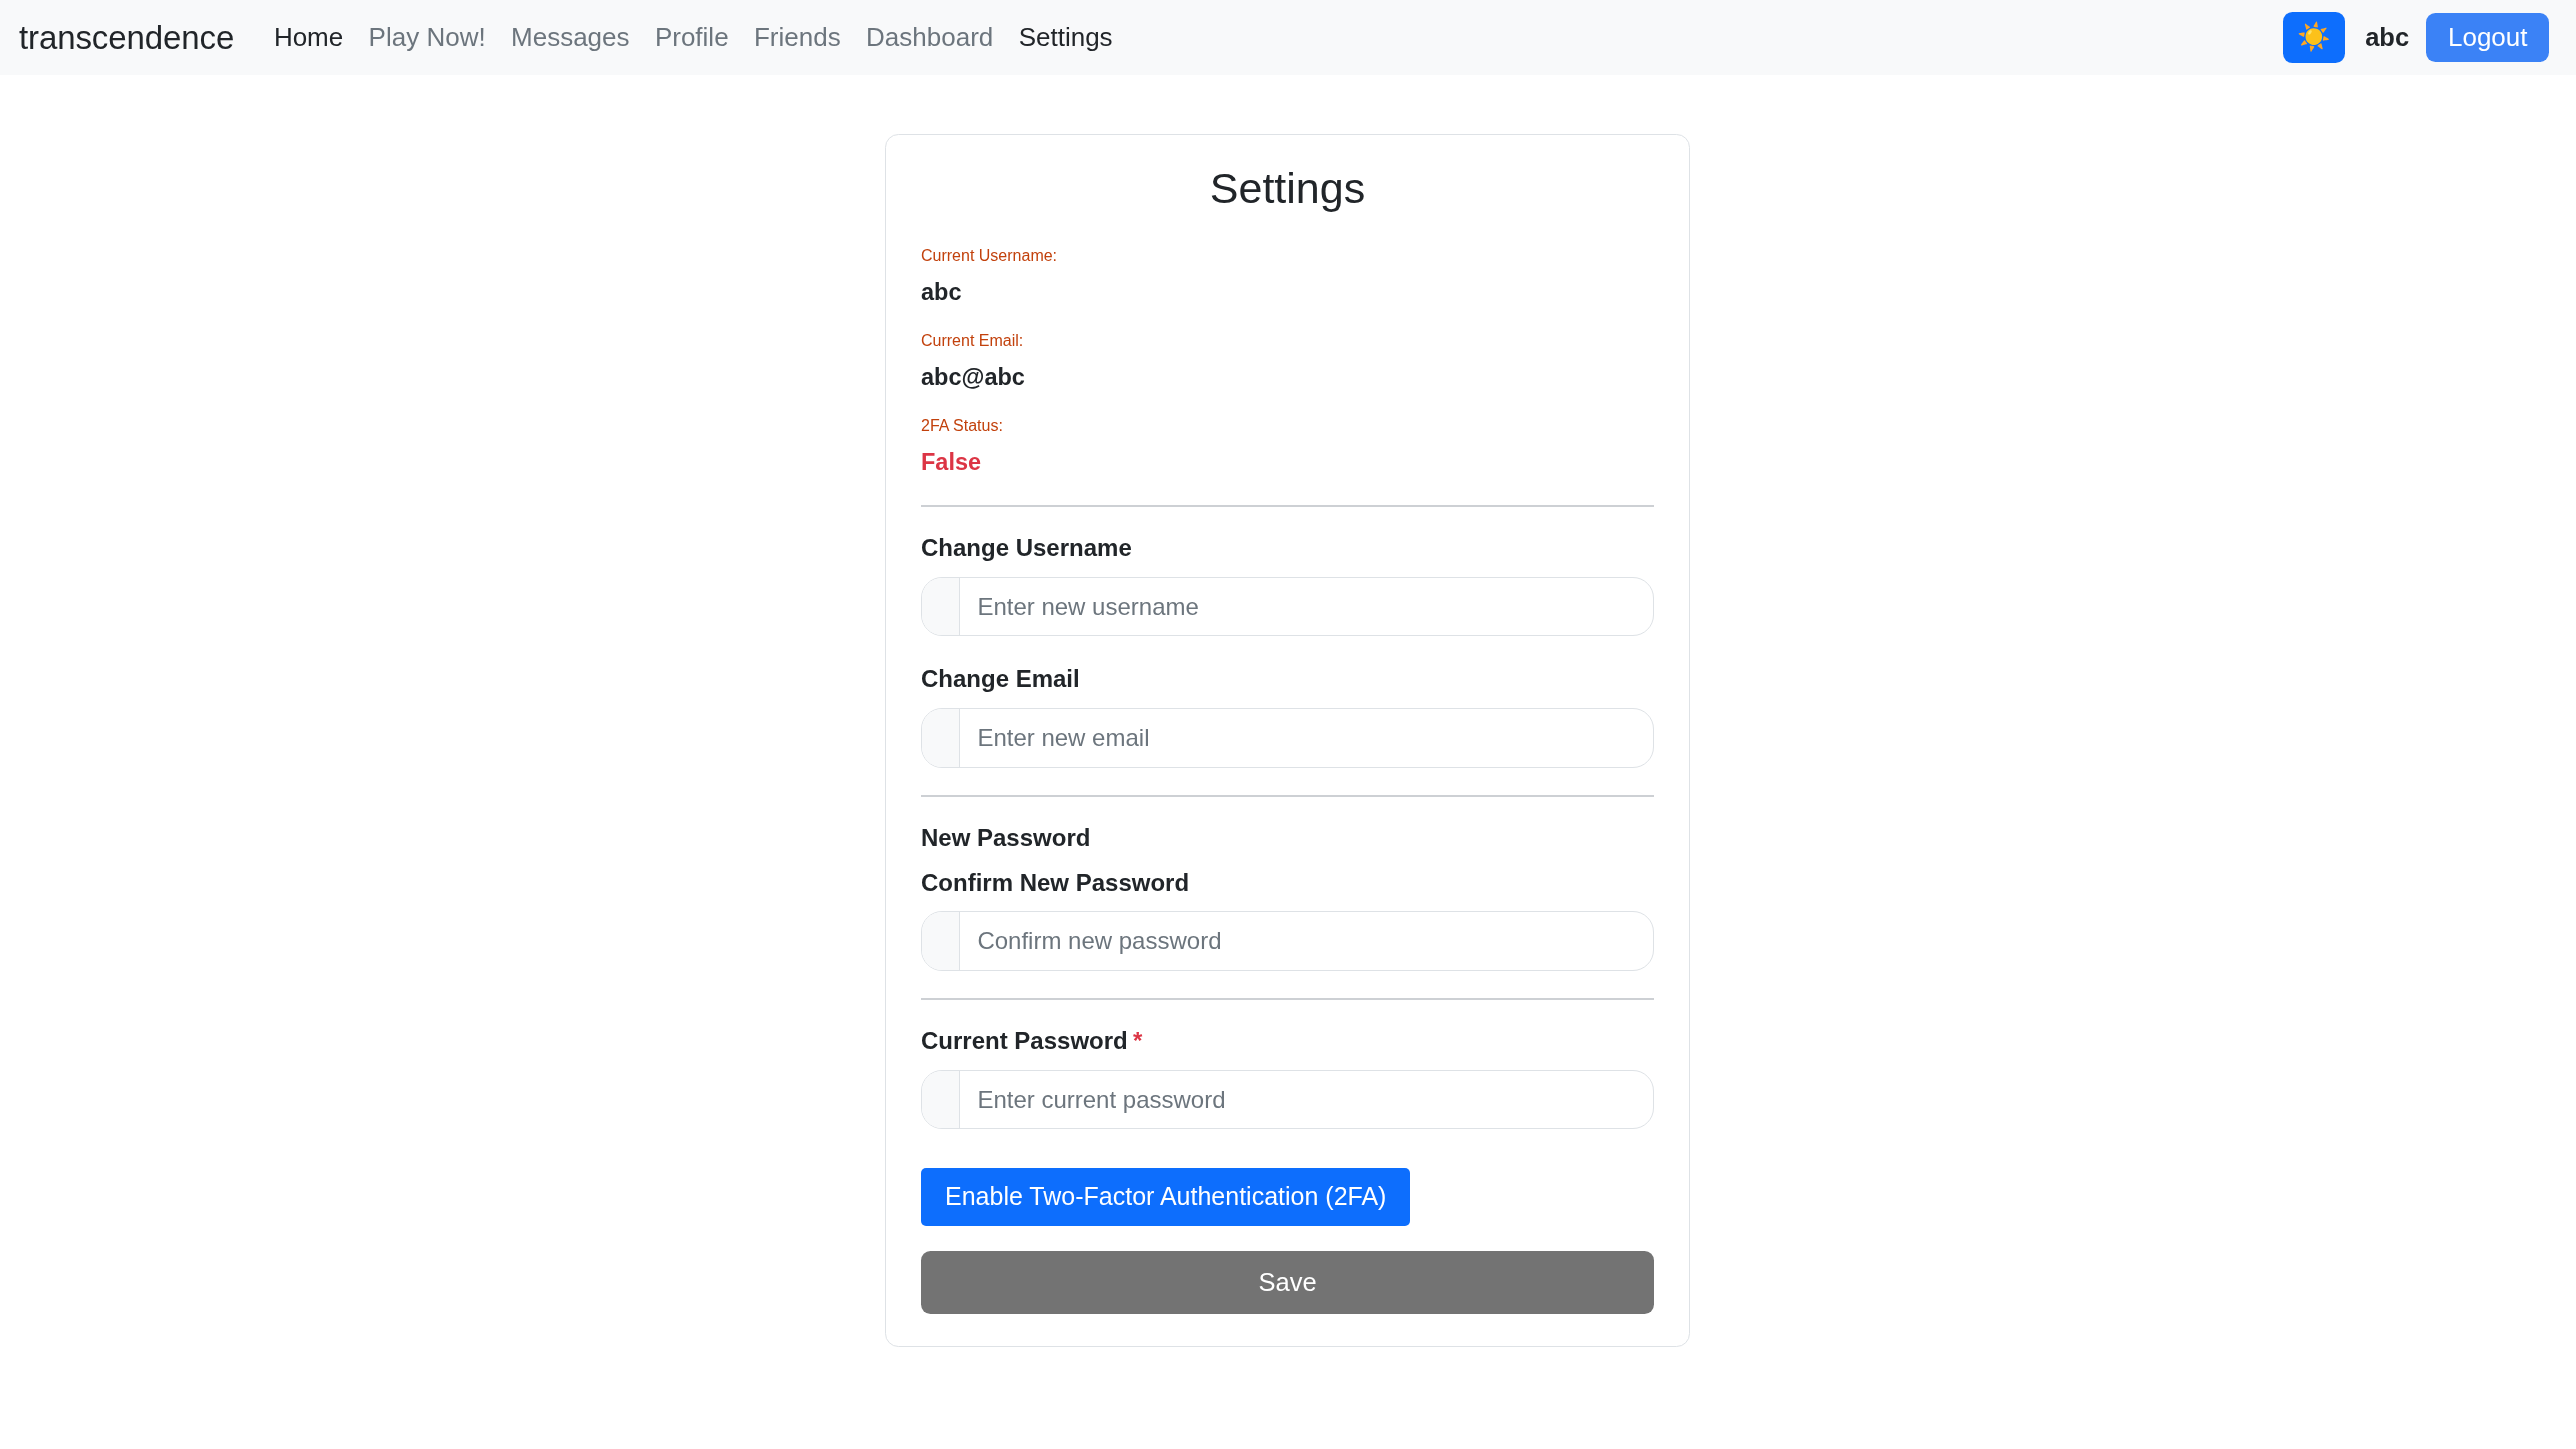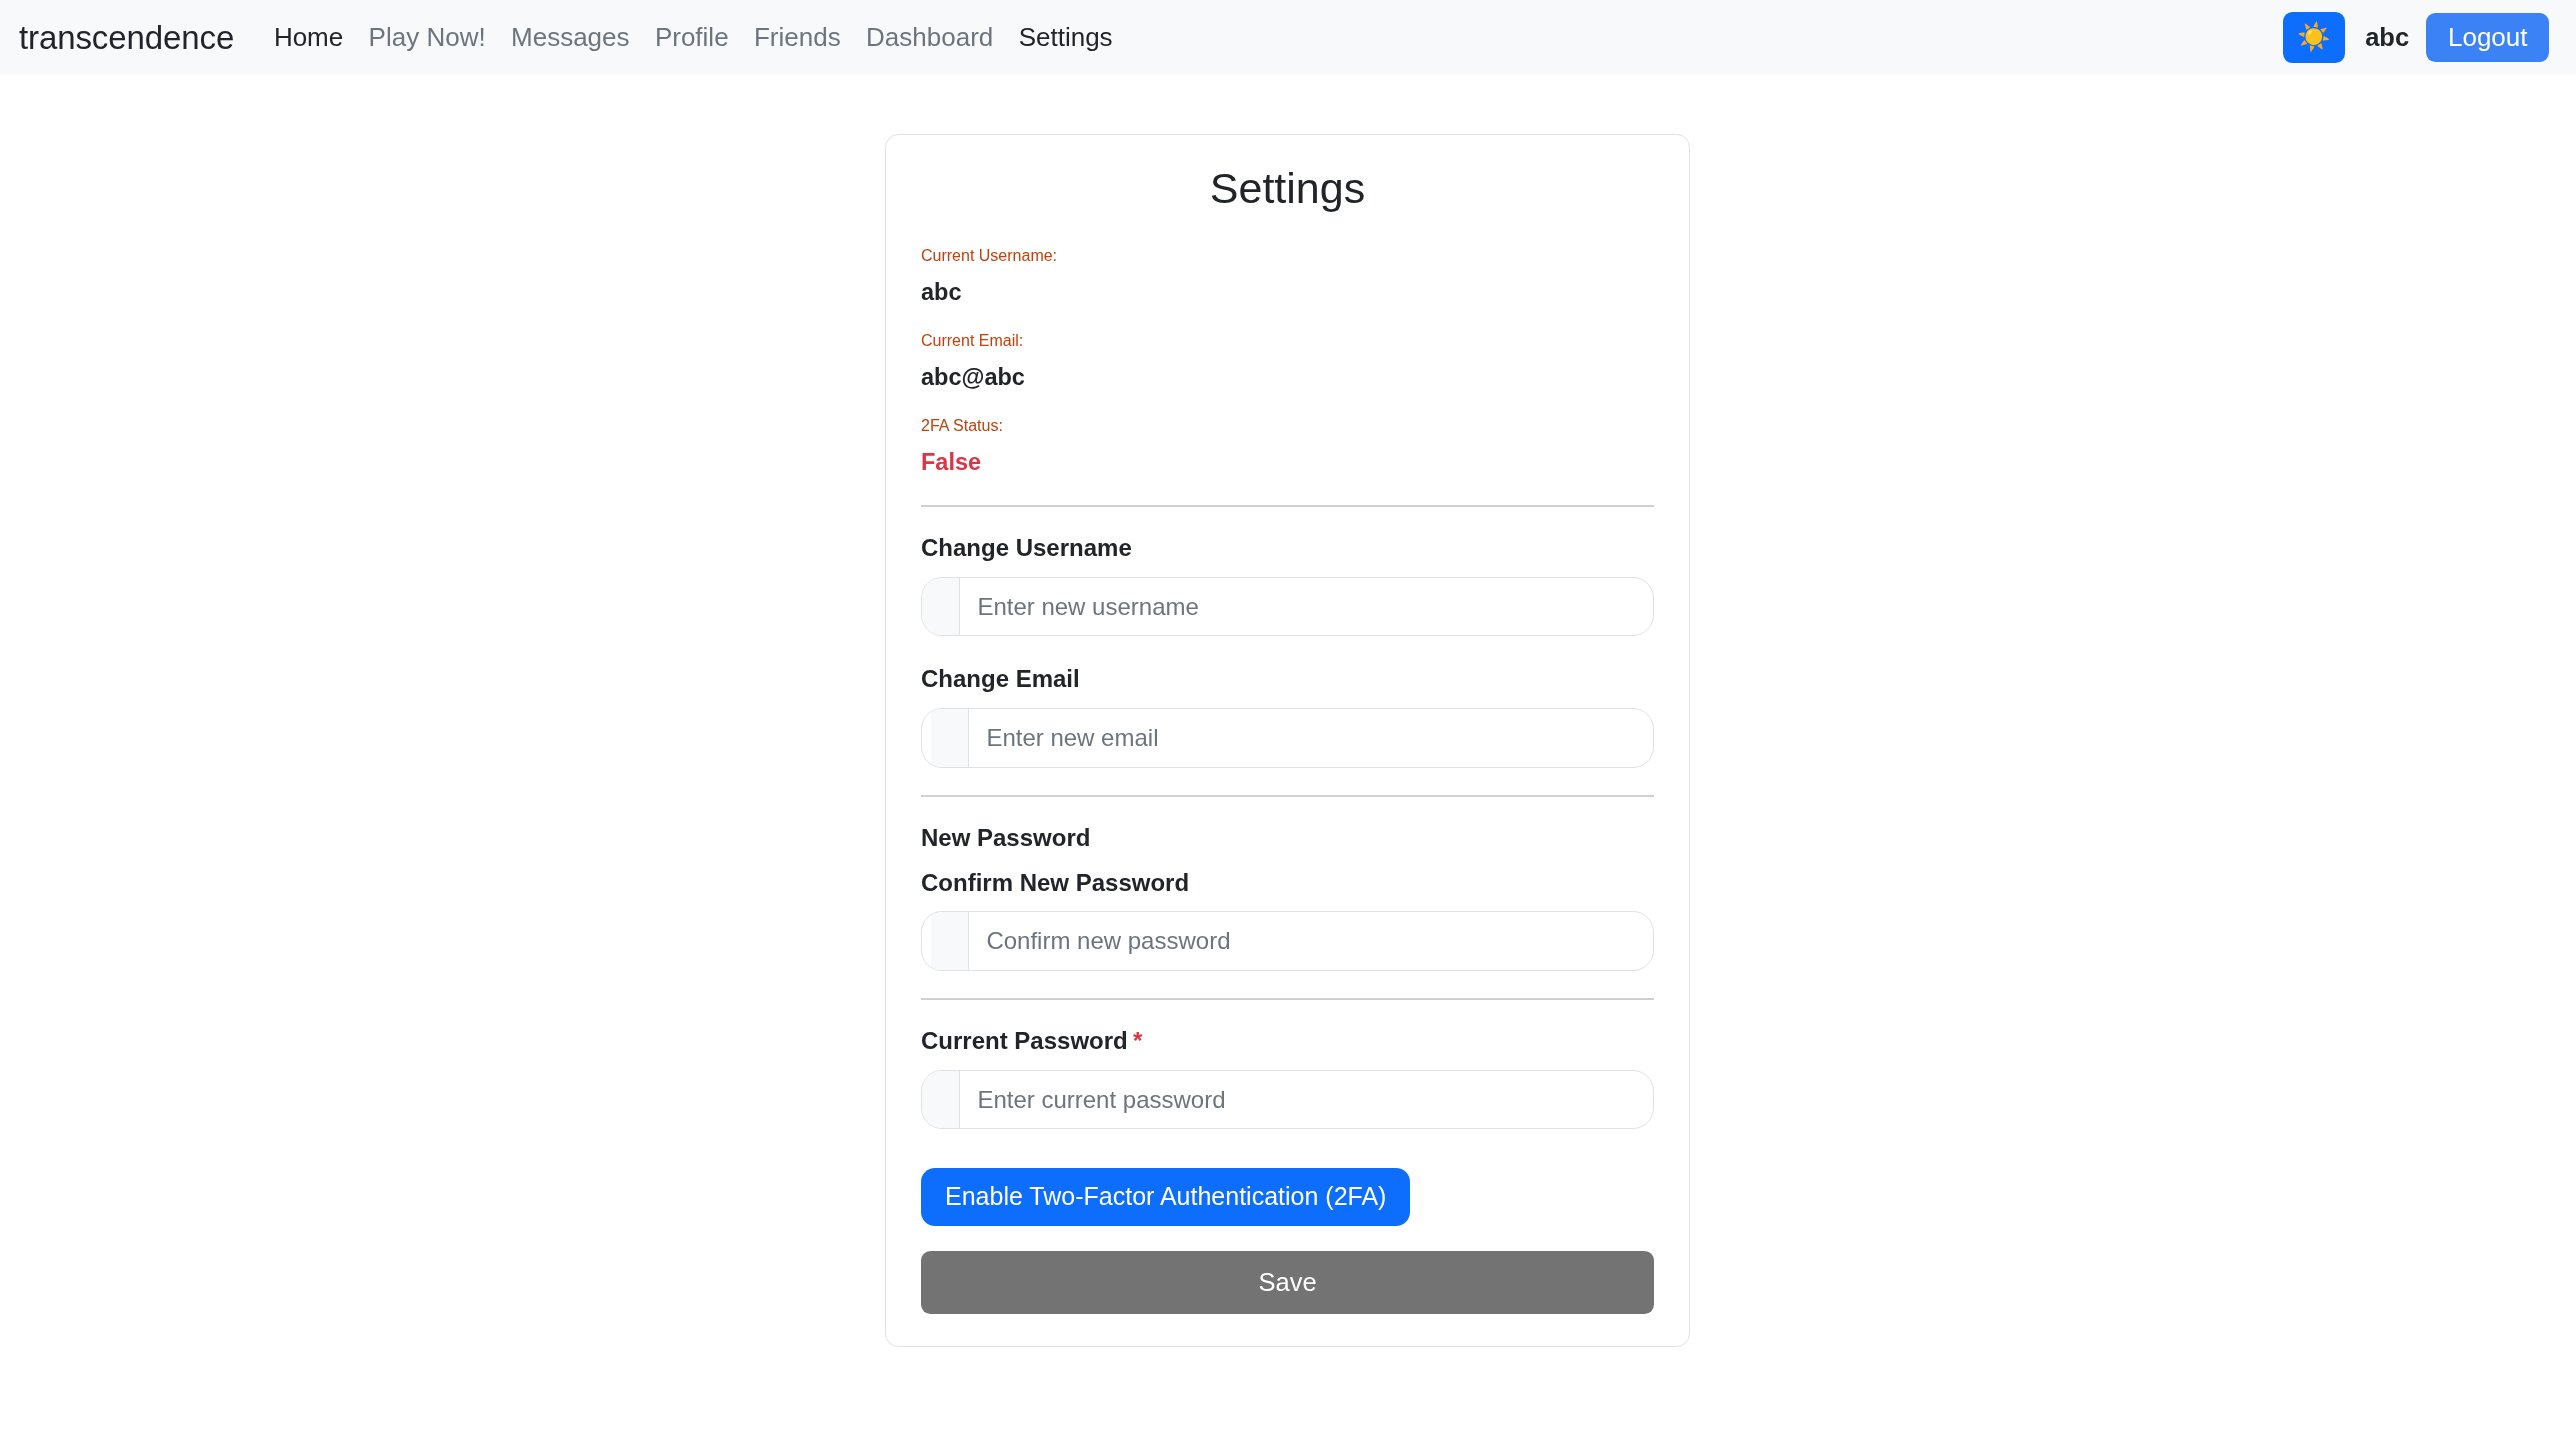--- a/index.html
+++ b/index.html
@@ -168,27 +168,27 @@
     outline: none;
     font-size: 24px;
     font-family: "Liberation Sans", sans-serif;
     color: #212529;
     padding: 14.8px 17.4px;
     background: transparent;
     min-width: 0;
   }
   .input-group input::placeholder { color: #6c757d; opacity: 1; }
 
-  .tight { margin-bottom: 23px; padding-left: 9px; }
+  .tight { margin-bottom: 23px; }
 
   .btn-2fa {
     background: #0d6efd;
     color: #ffffff;
     border: none;
-    border-radius: 14px;
+    border-radius: 5px;
     font-size: 25px;
     font-family: "Liberation Sans", sans-serif;
     padding: 14.8px 24px;
     cursor: pointer;
     display: inline-block;
     margin: 12px 0 25.5px 0;
     line-height: 1.1;
     white-space: nowrap;
   }
   .btn-save {

